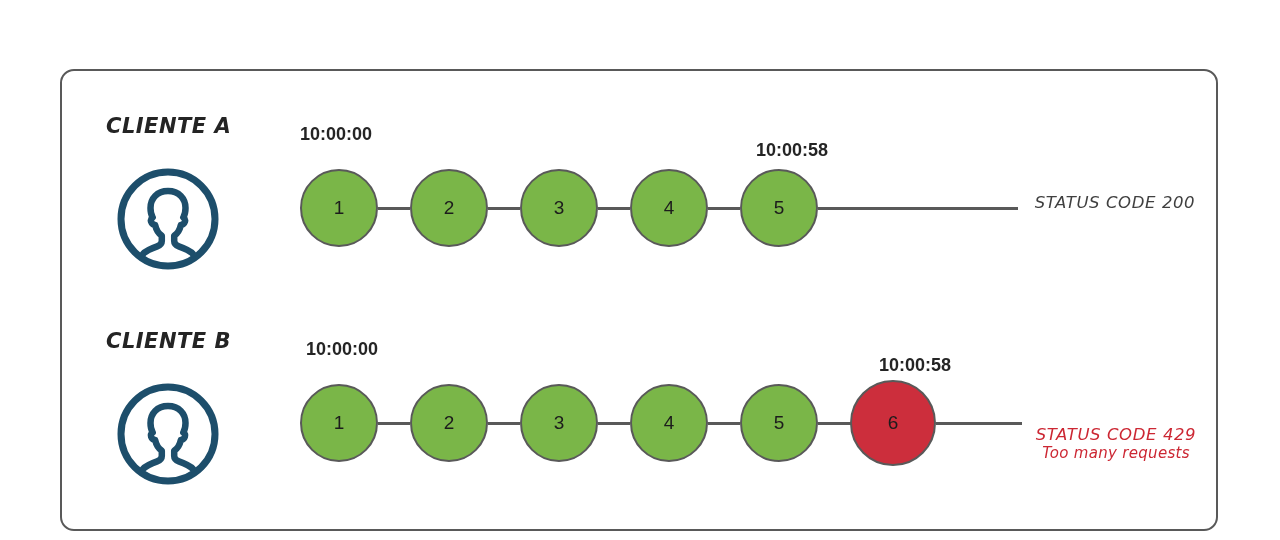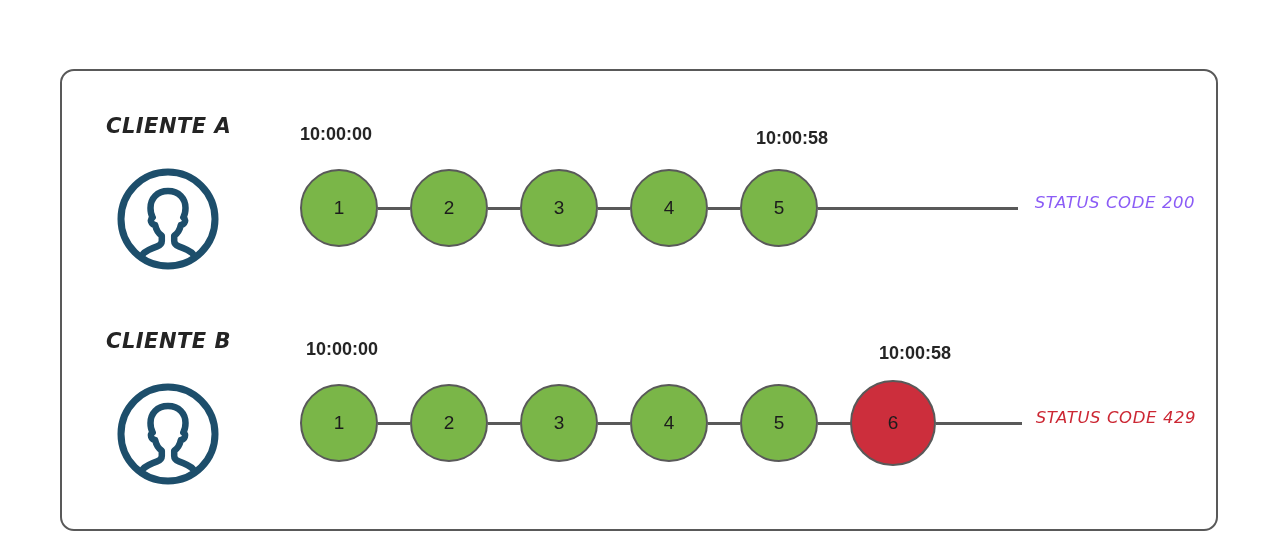--- a/index.html
+++ b/index.html
@@ -70,21 +70,21 @@
   
   .ts {
     position: absolute;
     font-family: "Liberation Sans", sans-serif;
     font-weight: 700;
     font-size: 18px;
     color: #242424;
     white-space: nowrap;
   }
   .ts-start { top: 88px; }
-  .ts-end   { top: 92px; }
+  .ts-end   { top: 104px; }
 
   
   .chain {
     position: absolute;
     top: 133px;
     left: 300px;
     height: 100px;
   }
 
   .node {
@@ -136,21 +136,21 @@
   .status .line1 {
     font-size: 16.5px;
     letter-spacing: 0.6px;
     font-weight: 400;
   }
   .status .line2 {
     font-size: 15px;
     letter-spacing: 0.3px;
     font-weight: 400;
   }
-  .status.ok    { color: #8b5cf6; font-style: italic; }
+  .status.ok    { color: #404040; font-style: italic; }
   .status.error { color: #CC2733; }
 </style>
 </head>
 <body>
 
 <div id="canvas">
 
   <div class="frame"></div>
 
   <div class="row row-a">
@@ -245,18 +245,19 @@
       <div class="tail" style="left:636px; top:38px; width:86px;"></div>
 
       <div class="node green" style="left:0px;">1</div>
       <div class="node green" style="left:110px;">2</div>
       <div class="node green" style="left:220px;">3</div>
       <div class="node green" style="left:330px;">4</div>
       <div class="node green" style="left:440px;">5</div>
       <div class="node red" style="left:550px;">6</div>
     </div>
 
-    <div class="status error" style="left:1022px; top:157px; width:188px;">
+    <div class="status error" style="left:1022px; top:174px; width:188px;">
       <div class="line1">STATUS CODE 429</div>
+      <div class="line2">Too many requests</div>
     </div>
   </div>
 
 </div>
 
 </body></html>

